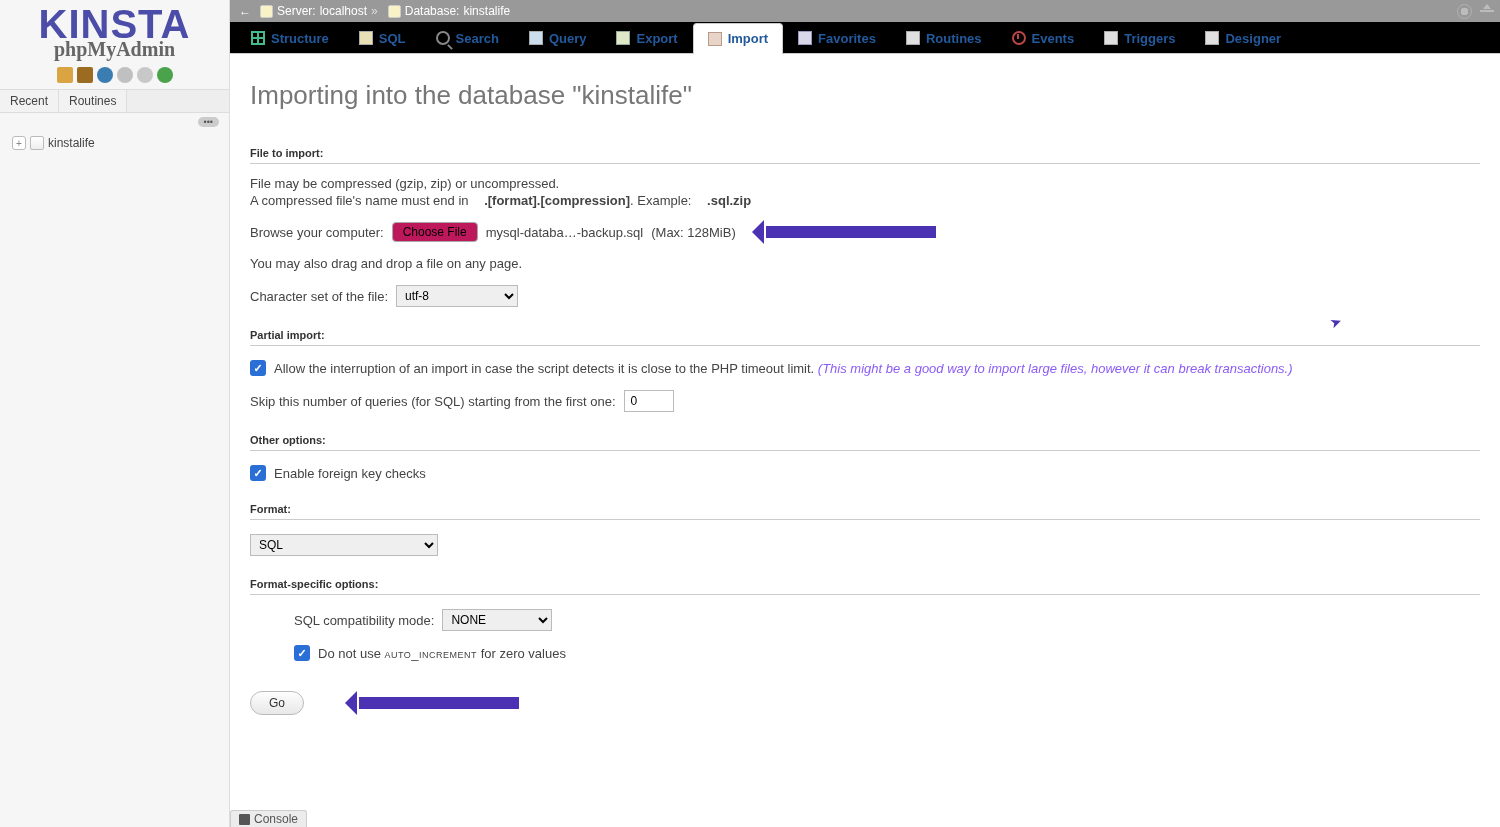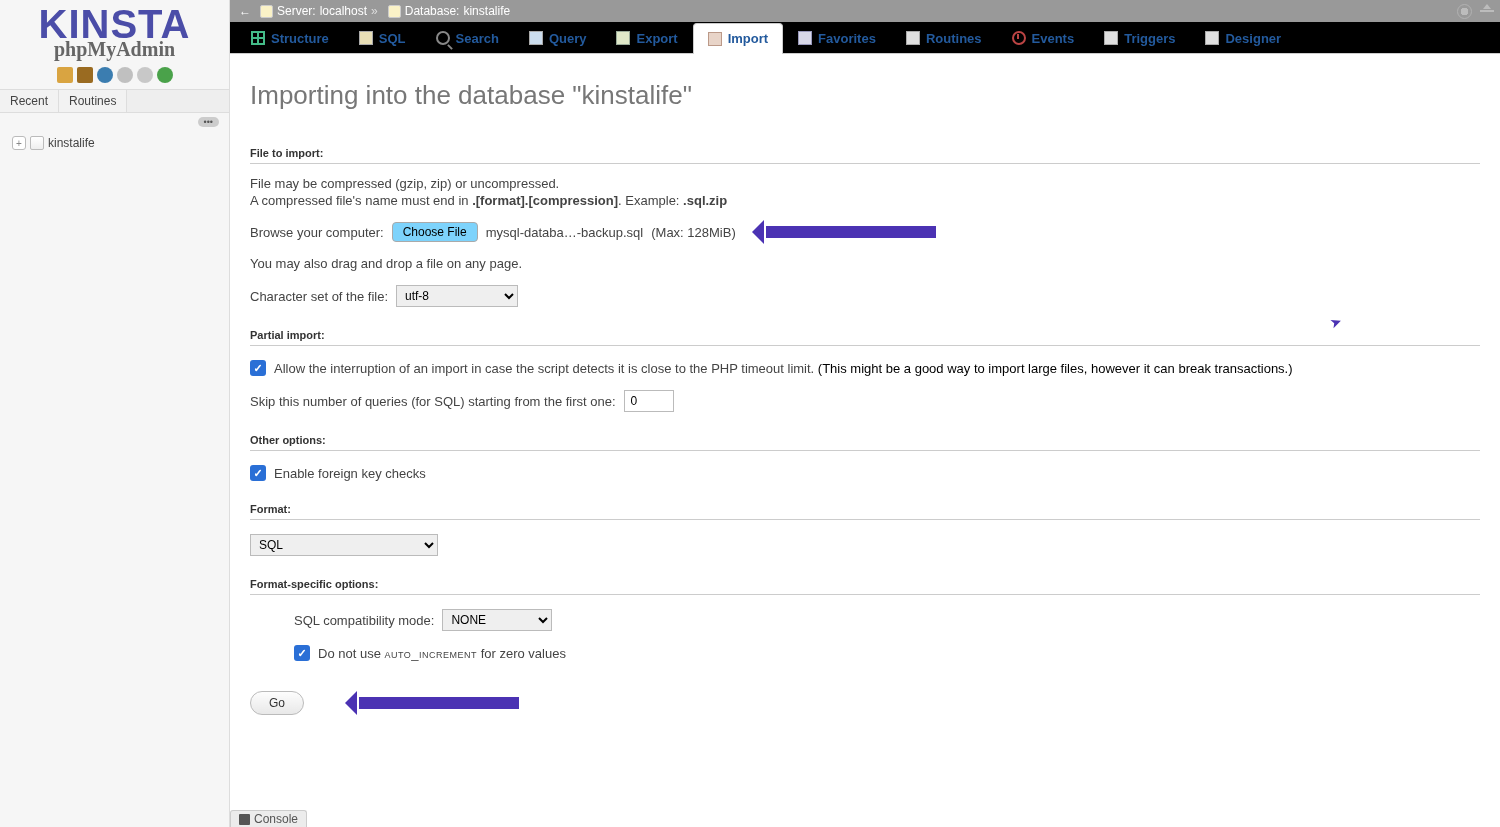--- a/index.html
+++ b/index.html
@@ -63,35 +63,35 @@
   .ic-events:after{content:'';position:absolute;left:3px;top:1px;width:2px;height:5px;background:#b44;}
   .ic-triggers  { background:#e0e0e0; border:1px solid #aaa; }
   .ic-designer  { background:#e0e0e0; border:1px solid #aaa; }
 
   
   .content { position:absolute; left:230px; right:0; top:54px; bottom:0; overflow:auto; padding:10px 20px 30px 20px; }
   h2.page-title { font-size:26px; font-weight:400; color:#777; margin:16px 0 36px 0; }
   h3.section { font-size:11px; font-weight:bold; color:#333; border-bottom:1px solid #ccc; padding-bottom:4px; margin:22px 0 12px 0; }
 
   .desc { font-size:13px; color:#444; margin:2px 0; }
-  .desc .mono { font-weight:bold; }
+  .desc .mono { font-weight:bold;margin-left:12px; }
 
   .row { margin:14px 0; display:flex; align-items:center; gap:8px; font-size:13px; color:#444; flex-wrap:wrap;}
-  .choose-btn { background:#7dd3fc; border:1px solid #aaa; border-radius:4px; padding:2px 10px; font-size:12px; cursor:pointer; }
+  .choose-btn { background:#be185d; border:1px solid #aaa; border-radius:4px; padding:2px 10px; font-size:12px; cursor:pointer; }
 
   .checkbox { width:16px; height:16px; border-radius:3px; background:#2a6fd6; display:inline-flex; align-items:center; justify-content:center; color:#fff; font-size:11px; }
   .checkbox:after{ content:'\2713'; font-weight:bold; }
 
   .num-input { width:50px; height:22px; border:1px solid #bbb; padding:2px 6px; font-size:12px; }
   select.sel { height:22px; border:1px solid #bbb; font-size:12px; padding:1px 4px; }
   .fmt-sel { width:188px; height:28px; }
   .char-sel { width:122px; }
   .compat-sel { width:110px; }
 
-  .italic-note { color:#000000;text-align:right; }
+  .italic-note { font-style:italic; color:#8b5cf6;text-align:right; }
   .sc { font-variant:small-caps; letter-spacing:.5px; }
 
   .go-btn { padding:4px 18px; border:1px solid #bbb; border-radius:14px; background:linear-gradient(#fdfdfd,#e8e8e8); font-size:12px; cursor:pointer; color:#333; }
 
   
   .arrow { position:relative; display:inline-block; height:12px; background:#4b32b3; }
   .arrow:before{ content:''; position:absolute; left:-14px; top:-6px; border:12px solid transparent; border-right-color:#4b32b3; border-left:none; }
   .arrow1 { width:170px; margin-left:22px; }
   .arrow2 { width:160px; margin-left:26px; vertical-align:middle; }
 

